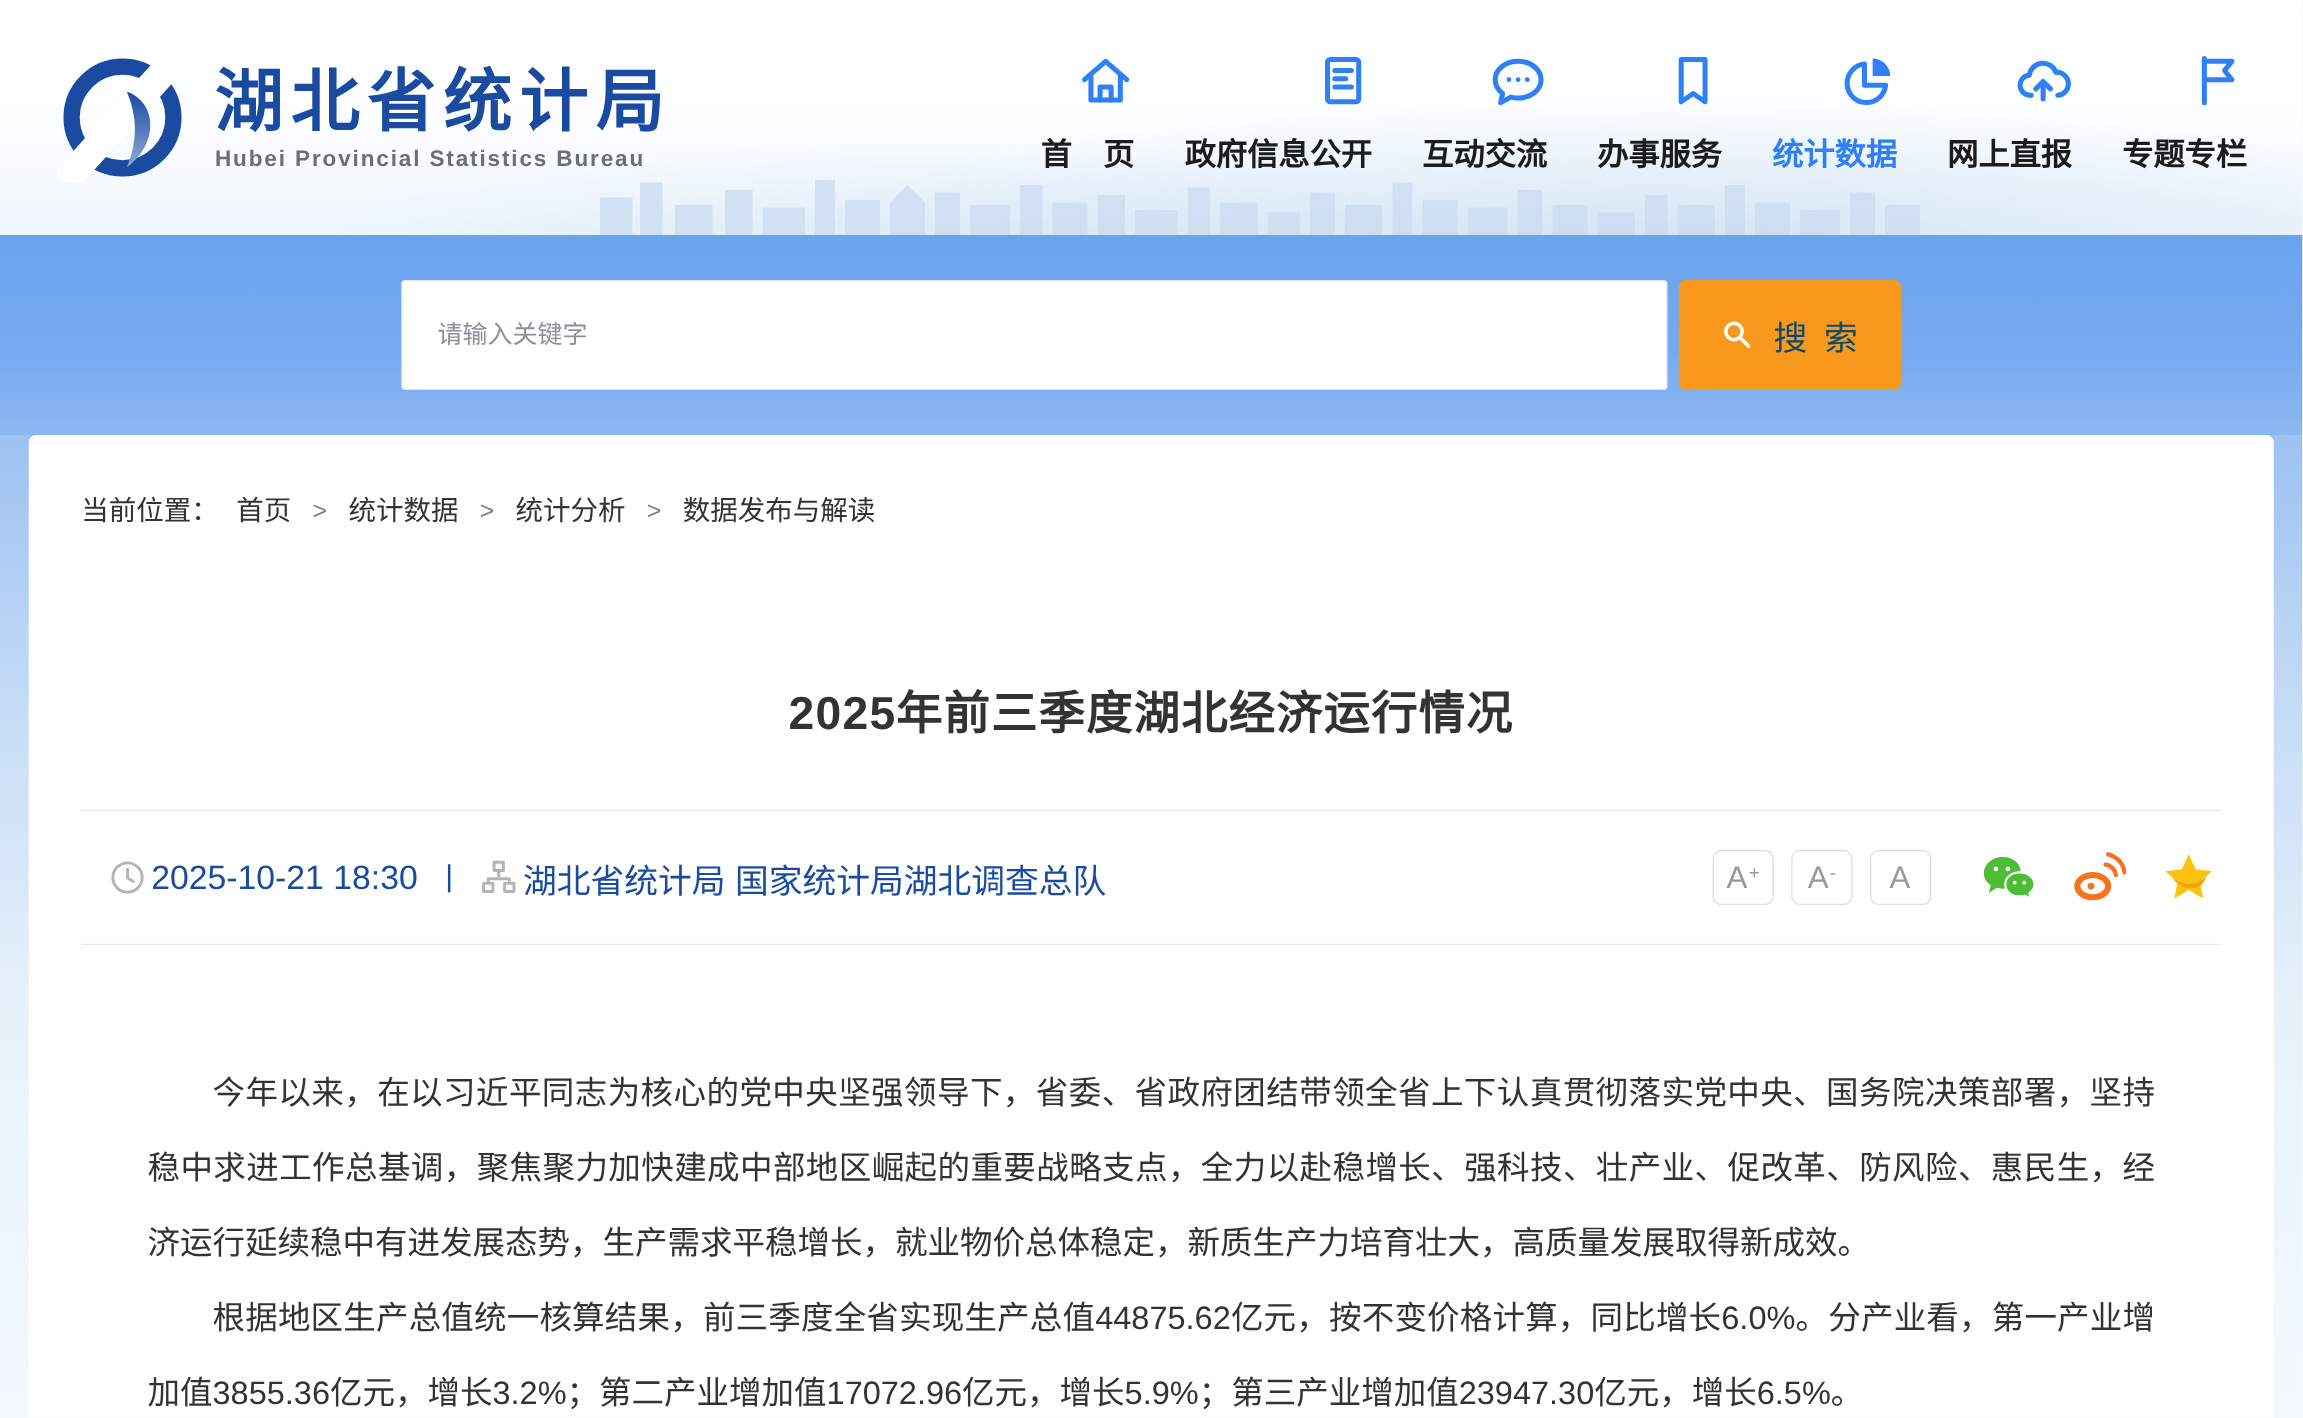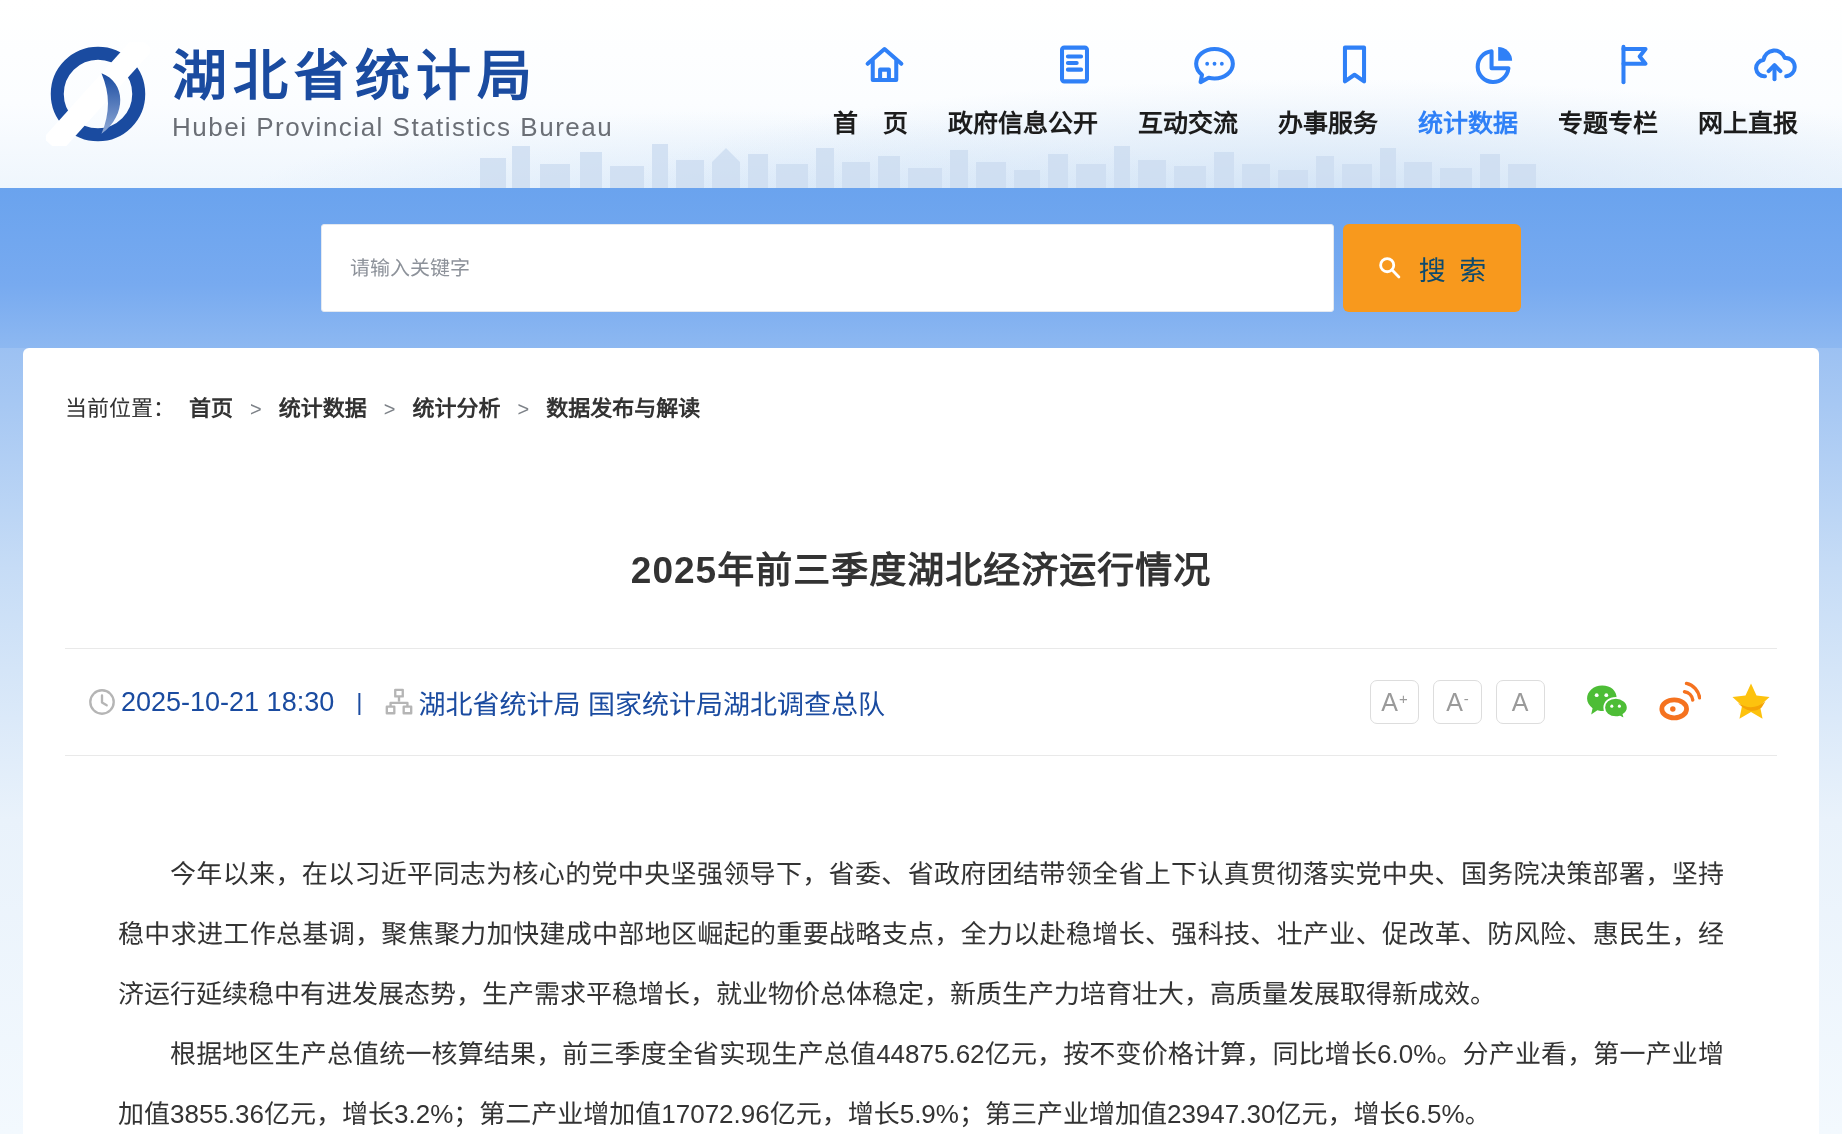--- a/index.html
+++ b/index.html
@@ -12,21 +12,21 @@
     background:
       radial-gradient(55% 90% at 72% 105%, rgba(186,212,240,.55), rgba(186,212,240,0) 70%),
       radial-gradient(40% 80% at 40% 115%, rgba(203,224,246,.6), rgba(203,224,246,0) 70%),
       linear-gradient(180deg,#ffffff 0%,#fbfdff 55%,#eff6fd 100%);
     display:flex; align-items:center; padding:0 44px 0 46px;
   }
   .skyline{ position:absolute; left:0; bottom:0; width:100%; height:52px; opacity:.8; pointer-events:none; }
   .logo{ display:flex; align-items:center; gap:22px; z-index:2;justify-content:flex-end; }
   .logo-mark{ width:104px; height:104px; }
   .logo-cn{ font-size:55px; font-weight:700; color:#1a4ba0; letter-spacing:6px; line-height:1.15; }
-  .logo-en{ font-size:26px; font-weight:400; color:#6b6f76; letter-spacing:1.5px; margin-top:4px; }
+  .logo-en{ font-size:18px; font-weight:700; color:#6b6f76; letter-spacing:1.5px; margin-top:4px; }
   .main-nav{ margin-left:auto; display:flex; align-items:flex-end; gap:40px; z-index:2; padding-bottom:8px; }
   .nav-item{ display:flex; flex-direction:column; align-items:flex-end; gap:15px; cursor:pointer; }
   .nav-ico{ width:47px; height:47px; }
   .nav-label{ font-size:25px; font-weight:700; color:#1c1c1c; white-space:nowrap; }
   .nav-item.active .nav-label{ color:#2f80f7; }
 
   
   .search-band{
     height:160px; width:100%;
     background:linear-gradient(180deg,#6aa3ee 0%,#77aaf0 60%,#8db8f1 100%);
@@ -49,21 +49,21 @@
   
   .page-lower{
     height:786px; width:100%;
     background:linear-gradient(180deg,#9cc1f2 0%,#c6dcf6 28%,#e9f2fb 60%,#f3f9fe 100%);
     padding:0 23px;
   }
   .content-card{ background:#fff; height:100%; border-radius:6px 6px 0 0; padding:46px 0 0 0; }
 
   .breadcrumb{ padding:0 42px; font-size:22px; color:#333; display:flex; align-items:center; line-height:30px; }
   .bc-label{ margin-right:14px; }
-  .bc-item{ color:#333; text-decoration:none; cursor:pointer;font-weight:bold; }
+  .bc-item{ color:#333; text-decoration:none; cursor:pointer; }
   .bc-sep{ color:#7d8288; margin:0 17px; font-size:20px; }
 
   .article-title{
     margin:120px 42px 0 42px; text-align:center; font-size:37px; font-weight:600; color:#333;
     letter-spacing:1px; line-height:54px; margin-bottom:50px;
   }
 
   .meta-bar{
     margin:0 42px; height:108px; border-top:1px solid #e9e9e9; border-bottom:1px solid #e9e9e9;
     display:flex; align-items:center; justify-content:space-between;
@@ -180,32 +180,32 @@
     </div>
     <div class="nav-item active">
       <svg class="nav-ico" viewBox="0 0 64 64" fill="none" stroke="#2f80f7" stroke-width="5.5" stroke-linecap="round" stroke-linejoin="round">
         <path d="M28 14 a21 21 0 1 0 23 23 h-23 Z"></path>
         <path d="M37 8 a19 19 0 0 1 19 19 h-19 Z" fill="#2f80f7" stroke="none"></path>
       </svg>
       <span class="nav-label">统计数据</span>
     </div>
     <div class="nav-item">
       <svg class="nav-ico" viewBox="0 0 64 64" fill="none" stroke="#2f80f7" stroke-width="5.5" stroke-linecap="round" stroke-linejoin="round">
-        <path d="M17 8 v48"></path>
-          <path d="M17 11 h30 l-8 10 8 10 h-30"></path>
-      </svg>
-      <span class="nav-label">专题专栏</span>
-    </div>
-    <div class="nav-item">
-      <svg class="nav-ico" viewBox="0 0 64 64" fill="none" stroke="#2f80f7" stroke-width="5.5" stroke-linecap="round" stroke-linejoin="round">
         <path d="M19 48 a11 11 0 0 1 -2 -22 a15 15 0 0 1 29 -3 a10 10 0 0 1 2 25"></path>
         <path d="M32 52 V34"></path>
           <path d="M24 41 l8 -8 8 8"></path>
       </svg>
       <span class="nav-label">网上直报</span>
+    </div>
+    <div class="nav-item">
+      <svg class="nav-ico" viewBox="0 0 64 64" fill="none" stroke="#2f80f7" stroke-width="5.5" stroke-linecap="round" stroke-linejoin="round">
+        <path d="M17 8 v48"></path>
+          <path d="M17 11 h30 l-8 10 8 10 h-30"></path>
+      </svg>
+      <span class="nav-label">专题专栏</span>
     </div>
   </nav>
 </header>
 
 <div class="search-band">
   <div class="search-box">
     <input class="search-input" type="text" placeholder="请输入关键字" style="">
     <button class="search-btn">
       <svg viewBox="0 0 64 64" fill="none" stroke="#ffffff" stroke-width="6" stroke-linecap="round">
         <circle cx="26" cy="26" r="14"></circle>

